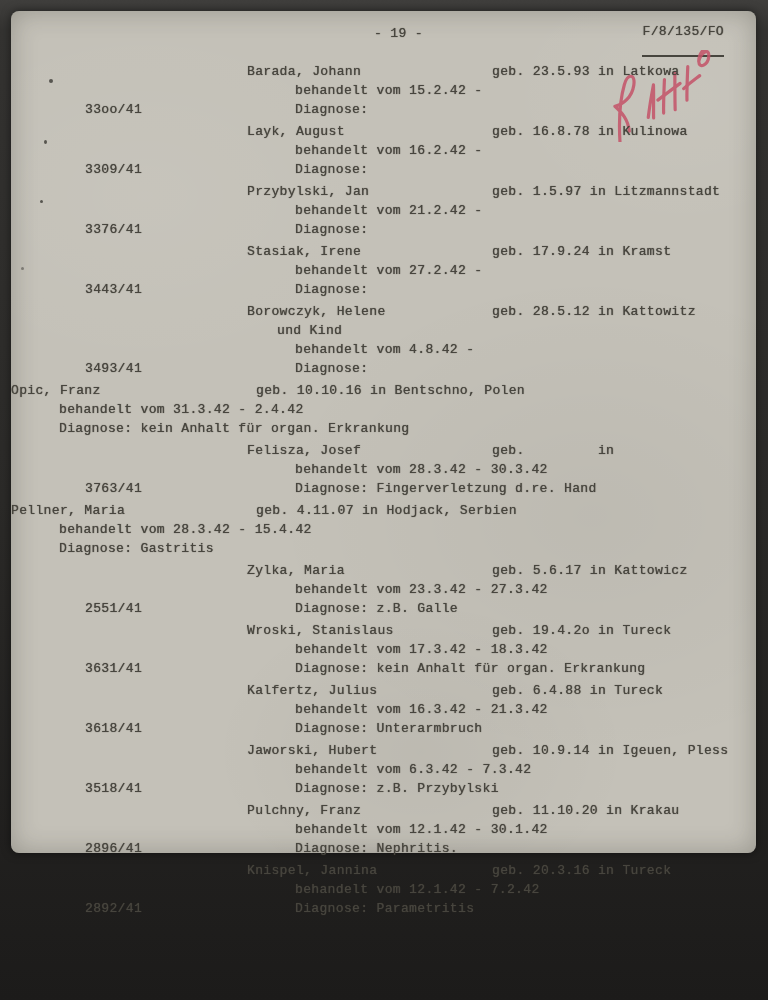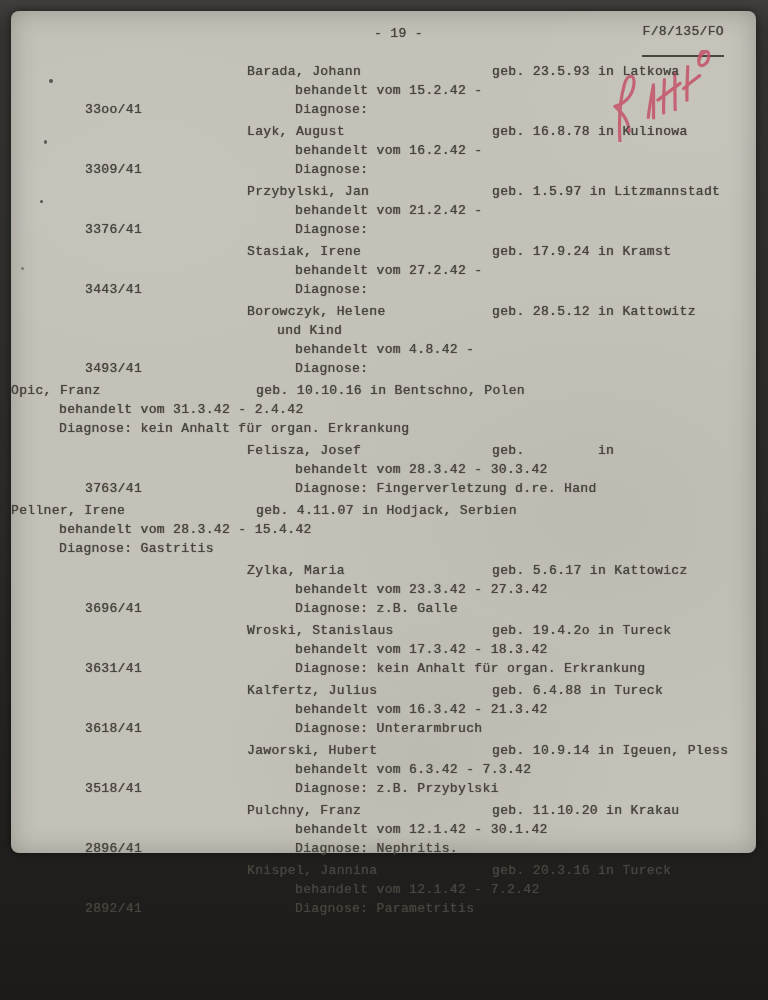--- a/index.html
+++ b/index.html
@@ -161,31 +161,31 @@
       </div>
 
       <div class="type cont">behandelt vom 28.3.42 - 30.3.42</div>
       <div class="type cont">Diagnose: Fingerverletzung d.re. Hand</div>
     </div>
   </div>
 
   <div class="entry">
     <div class="body">
       <div class="line1">
-        <span class="type name">Pellner, Irene</span>
+        <span class="type name">Pellner, Maria</span>
         <span class="type geb">geb. 4.11.07 in Hodjack, Serbien</span>
       </div>
 
       <div class="type cont">behandelt vom 28.3.42 - 15.4.42</div>
       <div class="type cont">Diagnose: Gastritis</div>
     </div>
   </div>
 
   <div class="entry">
-    <div class="type num">3696/41</div>
+    <div class="type num">2551/41</div>
     <div class="body">
       <div class="line1">
         <span class="type name">Zylka, Maria</span>
         <span class="type geb">geb. 5.6.17 in Kattowicz</span>
       </div>
 
       <div class="type cont">behandelt vom 23.3.42 - 27.3.42</div>
       <div class="type cont">Diagnose: z.B. Galle</div>
     </div>
   </div>

